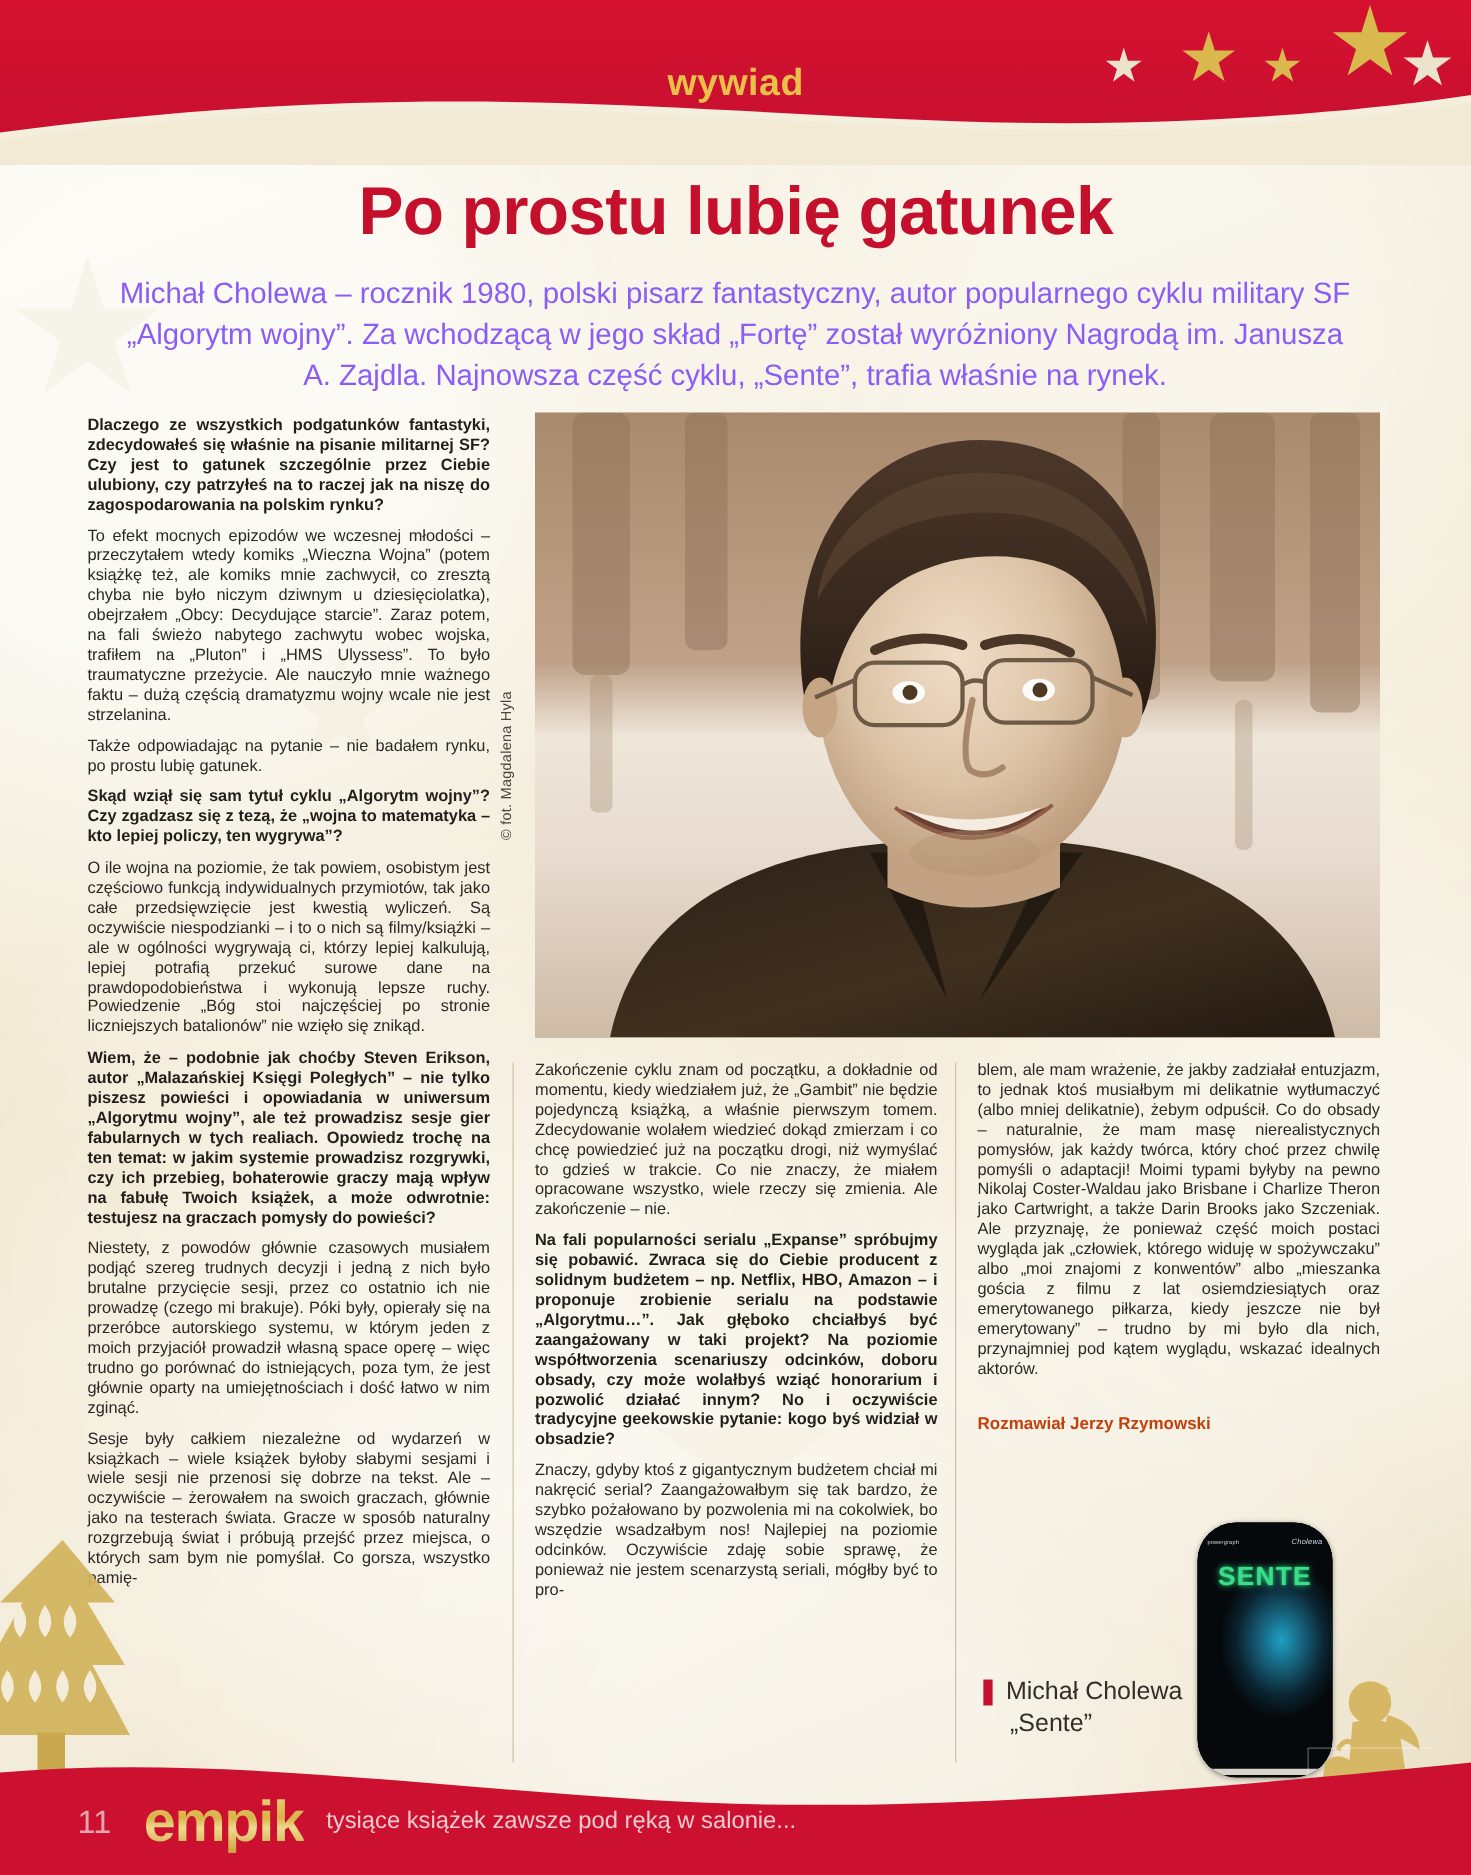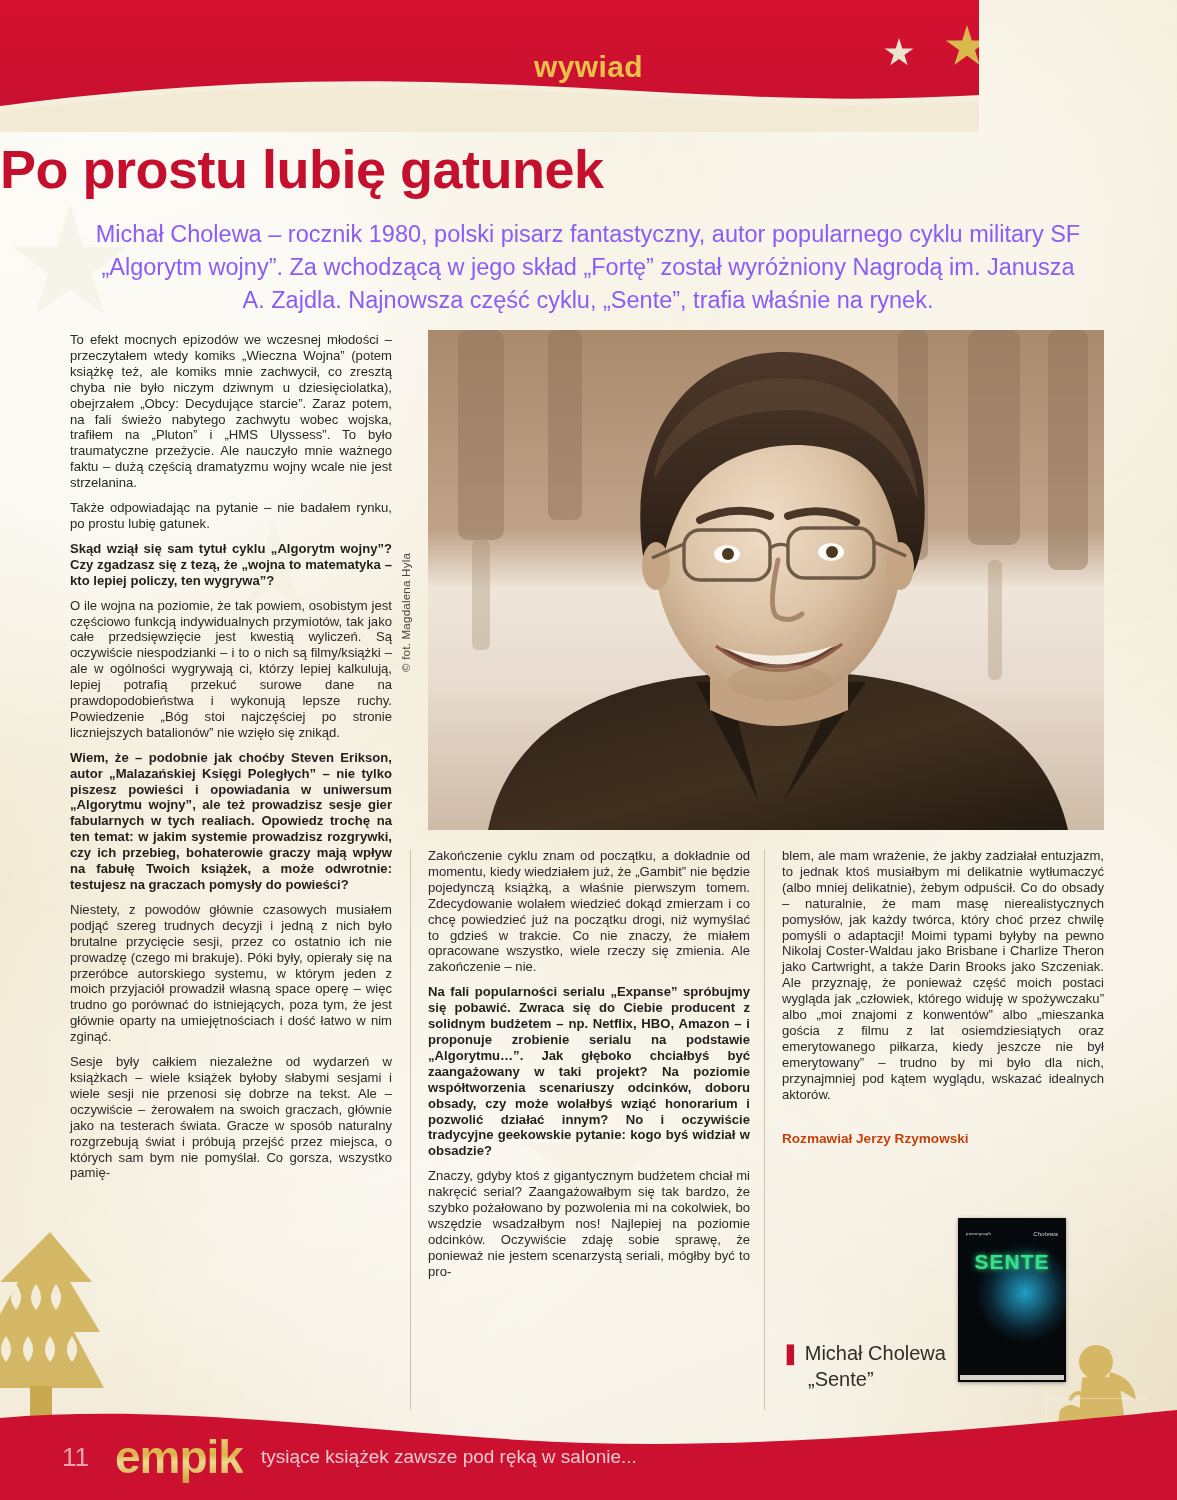--- a/index.html
+++ b/index.html
@@ -25,21 +25,21 @@
   }
   
   .wm-star {
     position:absolute; opacity:.20;
     background:#e3d6b4;
     clip-path: polygon(50% 0%,61% 35%,98% 35%,68% 57%,79% 91%,50% 70%,21% 91%,32% 57%,2% 35%,39% 35%);
   }
 
   
   .header {
-    position:absolute; left:0; top:0; width:979px; height:132px;
+    position:absolute; left:0; top:0; width:1177px; height:132px;
     overflow:hidden;
   }
   .header .red {
     position:absolute; inset:0;
     background:linear-gradient(180deg,#d4122f 0%, #cc1030 60%, #c60f2d 100%);
   }
   .header svg.wave { position:absolute; left:0; bottom:0; width:1177px; height:60px; display:block;}
   .kicker {
     position:absolute; left:0; top:50px; width:1177px; text-align:center;
     color:#e8c04a; font-size:30px; font-weight:bold; letter-spacing:.4px;
@@ -47,21 +47,21 @@
   }
   .star {
     position:absolute;
     clip-path: polygon(50% 0%,61% 35%,98% 35%,68% 57%,79% 91%,50% 70%,21% 91%,32% 57%,2% 35%,39% 35%);
   }
   .star.gold { background:#d9b84e; }
   .star.cream { background:#ece3cd; }
 
   
   .headline {
-    position:absolute; left:0; top:138px; width:1177px; text-align:left;
+    position:absolute; left:0; top:138px; width:1177px; text-align:center;
     color:#c4102c; font-size:54px; font-weight:bold; letter-spacing:-.5px;
     font-family:"Liberation Sans", sans-serif;
   }
   .lead {
     position:absolute; left:88px; top:218px; width:1000px;
     text-align:center; font-size:23.5px; line-height:33px; color:#8b5cf6;
     font-family:Liberation Sans, sans-serif;
   }
 
   
@@ -93,23 +93,24 @@
   }
   .credit {
     position:absolute; left:399px; top:672px;
     transform: rotate(-90deg); transform-origin: left top;
     font-size:11.6px; color:#4a453c; white-space:nowrap;
     letter-spacing:.2px;
   }
 
   
   .book {
-    position:absolute; left:958px; top:1218px; width:108px; height:164px;
+    position:absolute; left:958px; top:1218px; width:108px; height:204px;
     background:#07080a; box-shadow:0 1px 4px rgba(0,0,0,.35);
     overflow:hidden;
+    border-radius:31px;
   }
   .book .art {
     position:absolute; left:0; top:0; right:0; bottom:8px;
     background:
       radial-gradient(ellipse 45% 32% at 62% 48%, #1f9fc4 0%, #14566e 42%, #0a2430 72%, #05090c 100%),
       radial-gradient(ellipse 30% 22% at 30% 72%, #1a7f9c 0%, #0a2a36 60%, #04080b 100%),
       linear-gradient(170deg,#04080c 0%, #061118 50%, #03070a 100%);
   }
   .book .sente {
     position:absolute; left:6px; top:32px; right:6px;
@@ -264,20 +265,21 @@
       <rect width="676" height="500" fill="none"></rect>
     </svg>
   </div>
 </div>
 <div class="credit">© fot. Magdalena Hyla</div>
 
 <div class="rule" style="left:410px;top:850px;height:560px;"></div>
 <div class="rule" style="left:764px;top:850px;height:560px;"></div>
 
 <div class="col body-txt" id="col1">
+    <p class="q">Dlaczego ze wszystkich podgatunków fantastyki, zdecydowałeś się właśnie na pisanie militarnej SF? Czy jest to gatunek szczególnie przez Ciebie ulubiony, czy patrzyłeś na to raczej jak na niszę do zagospodarowania na polskim rynku?</p>
     <p class="a">To efekt mocnych epizodów we wczesnej młodości – przeczytałem wtedy komiks „Wieczna Wojna” (potem książkę też, ale komiks mnie zachwycił, co zresztą chyba nie było niczym dziwnym u dziesięciolatka), obejrzałem „Obcy: Decydujące starcie”. Zaraz potem, na fali świeżo nabytego zachwytu wobec wojska, trafiłem na „Pluton” i „HMS Ulyssess”. To było traumatyczne przeżycie. Ale nauczyło mnie ważnego faktu – dużą częścią dramatyzmu wojny wcale nie jest strzelanina.</p>
     <p class="a">Także odpowiadając na pytanie – nie badałem rynku, po prostu lubię gatunek.</p>
     <p class="q">Skąd wziął się sam tytuł cyklu „Algorytm wojny”? Czy zgadzasz się z tezą, że „wojna to matematyka – kto lepiej policzy, ten wygrywa”?</p>
     <p class="a">O ile wojna na poziomie, że tak powiem, osobistym jest częściowo funkcją indywidualnych przymiotów, tak jako całe przedsięwzięcie jest kwestią wyliczeń. Są oczywiście niespodzianki – i to o nich są filmy/książki – ale w ogólności wygrywają ci, którzy lepiej kalkulują, lepiej potrafią przekuć surowe dane na prawdopodobieństwa i wykonują lepsze ruchy. Powiedzenie „Bóg stoi najczęściej po stronie liczniejszych batalionów” nie wzięło się znikąd.</p>
     <p class="q">Wiem, że – podobnie jak choćby Steven Erikson, autor „Malazańskiej Księgi Poległych” – nie tylko piszesz powieści i opowiadania w uniwersum „Algorytmu wojny”, ale też prowadzisz sesje gier fabularnych w tych realiach. Opowiedz trochę na ten temat: w jakim systemie prowadzisz rozgrywki, czy ich przebieg, bohaterowie graczy mają wpływ na fabułę Twoich książek, a może odwrotnie: testujesz na graczach pomysły do powieści?</p>
     <p class="a">Niestety, z powodów głównie czasowych musiałem podjąć szereg trudnych decyzji i jedną z nich było brutalne przycięcie sesji, przez co ostatnio ich nie prowadzę (czego mi brakuje). Póki były, opierały się na przeróbce autorskiego systemu, w którym jeden z moich przyjaciół prowadził własną space operę – więc trudno go porównać do istniejących, poza tym, że jest głównie oparty na umiejętnościach i dość łatwo w nim zginąć.</p>
     <p class="a">Sesje były całkiem niezależne od wydarzeń w książkach – wiele książek byłoby słabymi sesjami i wiele sesji nie przenosi się dobrze na tekst. Ale – oczywiście – żerowałem na swoich graczach, głównie jako na testerach świata. Gracze w sposób naturalny rozgrzebują świat i próbują przejść przez miejsca, o których sam bym nie pomyślał. Co gorsza, wszystko pamię-</p>
   </div>
 <div class="col body-txt" id="col2">
     <p class="a">Zakończenie cyklu znam od początku, a dokładnie od momentu, kiedy wiedziałem już, że „Gambit” nie będzie pojedynczą książką, a właśnie pierwszym tomem. Zdecydowanie wolałem wiedzieć dokąd zmierzam i co chcę powiedzieć już na początku drogi, niż wymyślać to gdzieś w trakcie. Co nie znaczy, że miałem opracowane wszystko, wiele rzeczy się zmienia. Ale zakończenie – nie.</p>

